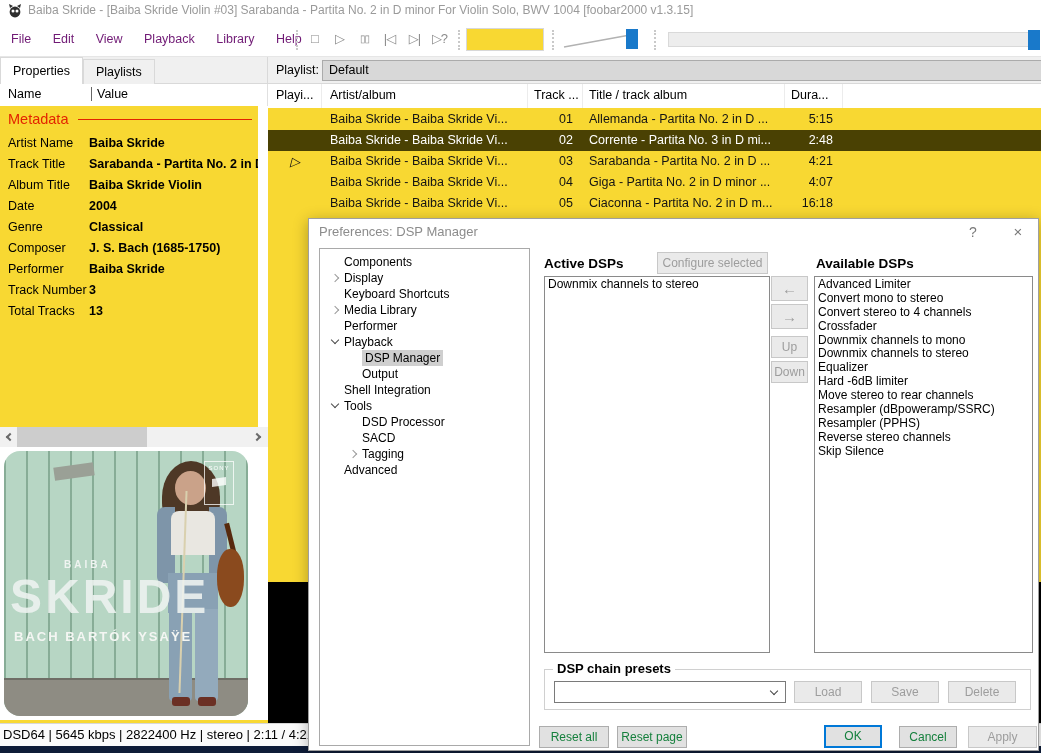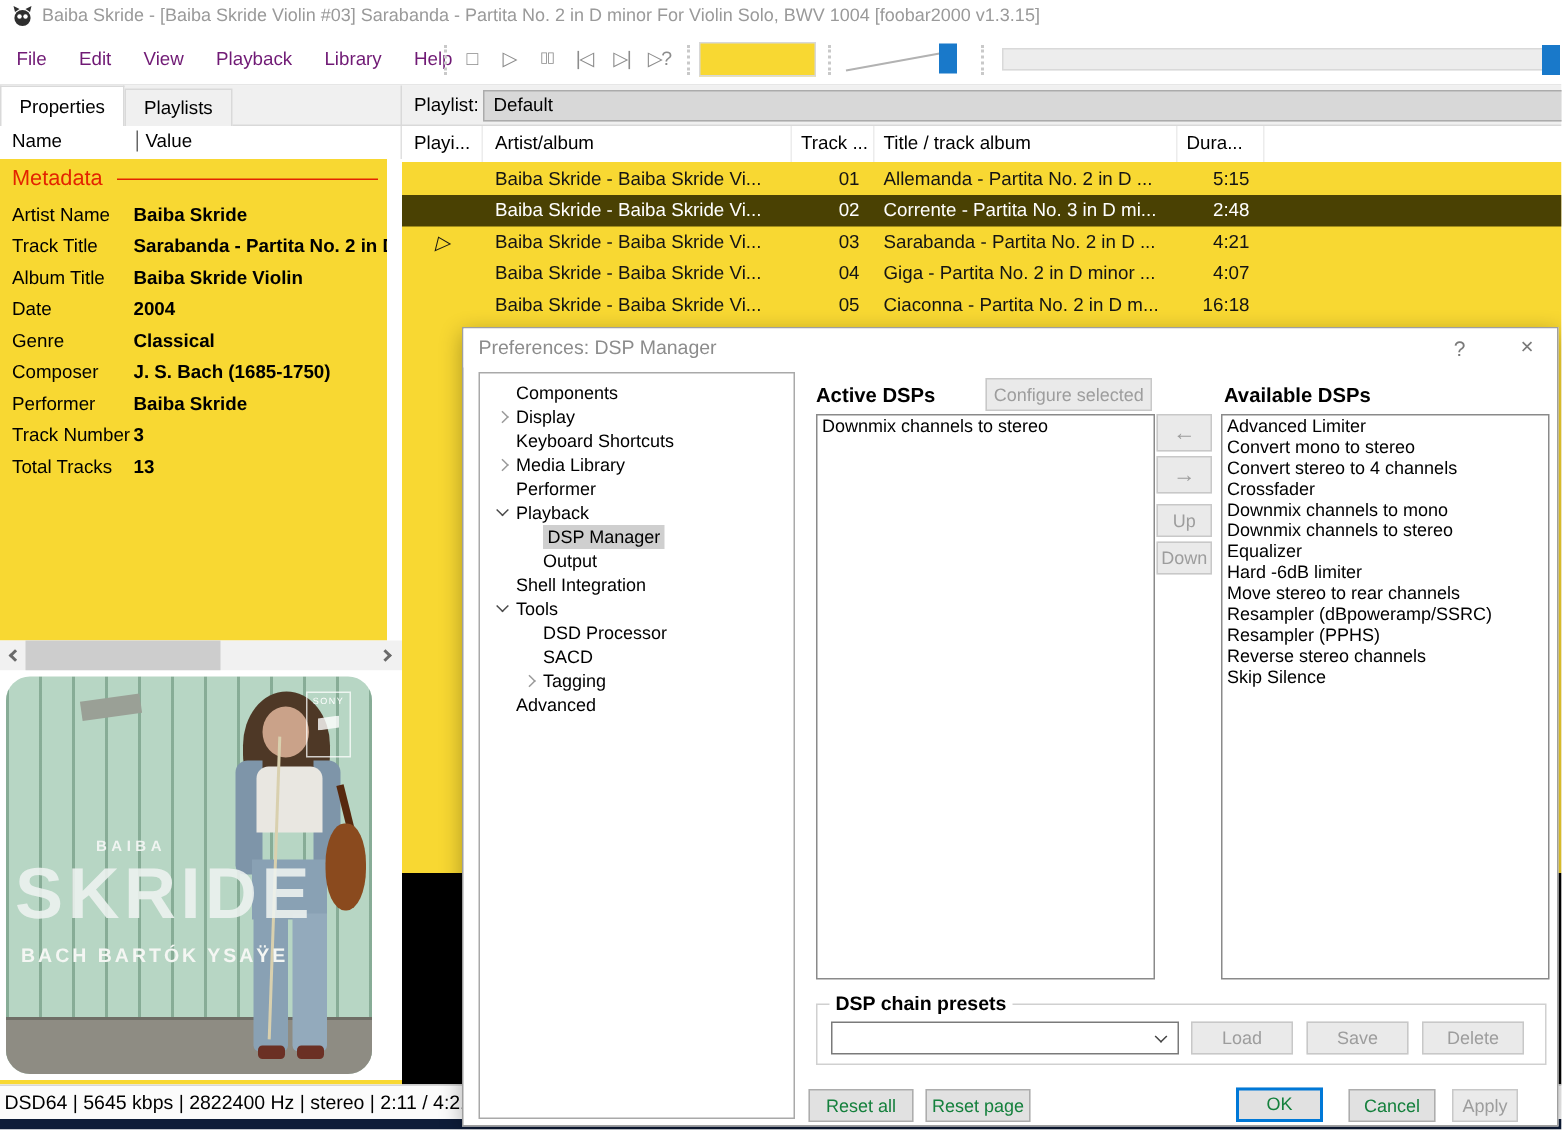--- a/index.html
+++ b/index.html
@@ -140,21 +140,21 @@
   .group-legend { position:absolute; left:8px; top:-9px; background:#fff; padding:0 4px; font-weight:bold; font-size:13px; }
   .preset-combo { left:245px; top:462px; width:232px; height:22px; border:1px solid #7a7a7a; background:#fff; }
   .combo-chev { position:absolute; right:8px; top:6px; width:6px; height:6px; border-right:1.5px solid #444; border-bottom:1.5px solid #444; transform:rotate(45deg); }
   .btn-load   { left:485px; top:462px; width:68px; height:22px; line-height:20px; }
   .btn-save   { left:562px; top:462px; width:68px; height:22px; line-height:20px; }
   .btn-delete { left:639px; top:462px; width:68px; height:22px; line-height:20px; }
   .btn-resetall  { left:230px; top:507px; width:70px; height:22px; line-height:20px; }
   .btn-resetpage { left:308px; top:507px; width:70px; height:22px; line-height:20px; }
   .btn-ok     { left:515px; top:506px; width:58px; height:23px; line-height:19px; border:2px solid #0078d7; }
   .btn-cancel { left:590px; top:507px; width:58px; height:22px; line-height:20px; }
-  .btn-apply  { left:659px; top:507px; width:44px; height:22px; line-height:20px; }
+  .btn-apply  { left:659px; top:507px; width:69px; height:22px; line-height:20px; }
 </style>
 </head>
 <body>
 
 <div class="abs titlebar">
   <svg class="abs app-icon" viewBox="0 0 14 14">
     <path d="M2 4 L1 0 L5 2 Z" fill="#2e2e2e"></path>
       <path d="M12 4 L13 0 L9 2 Z" fill="#2e2e2e"></path>
     <circle cx="7" cy="8" r="5.4" fill="#2e2e2e"></circle>
       <circle cx="5" cy="7" r="1.5" fill="#fff"></circle>

